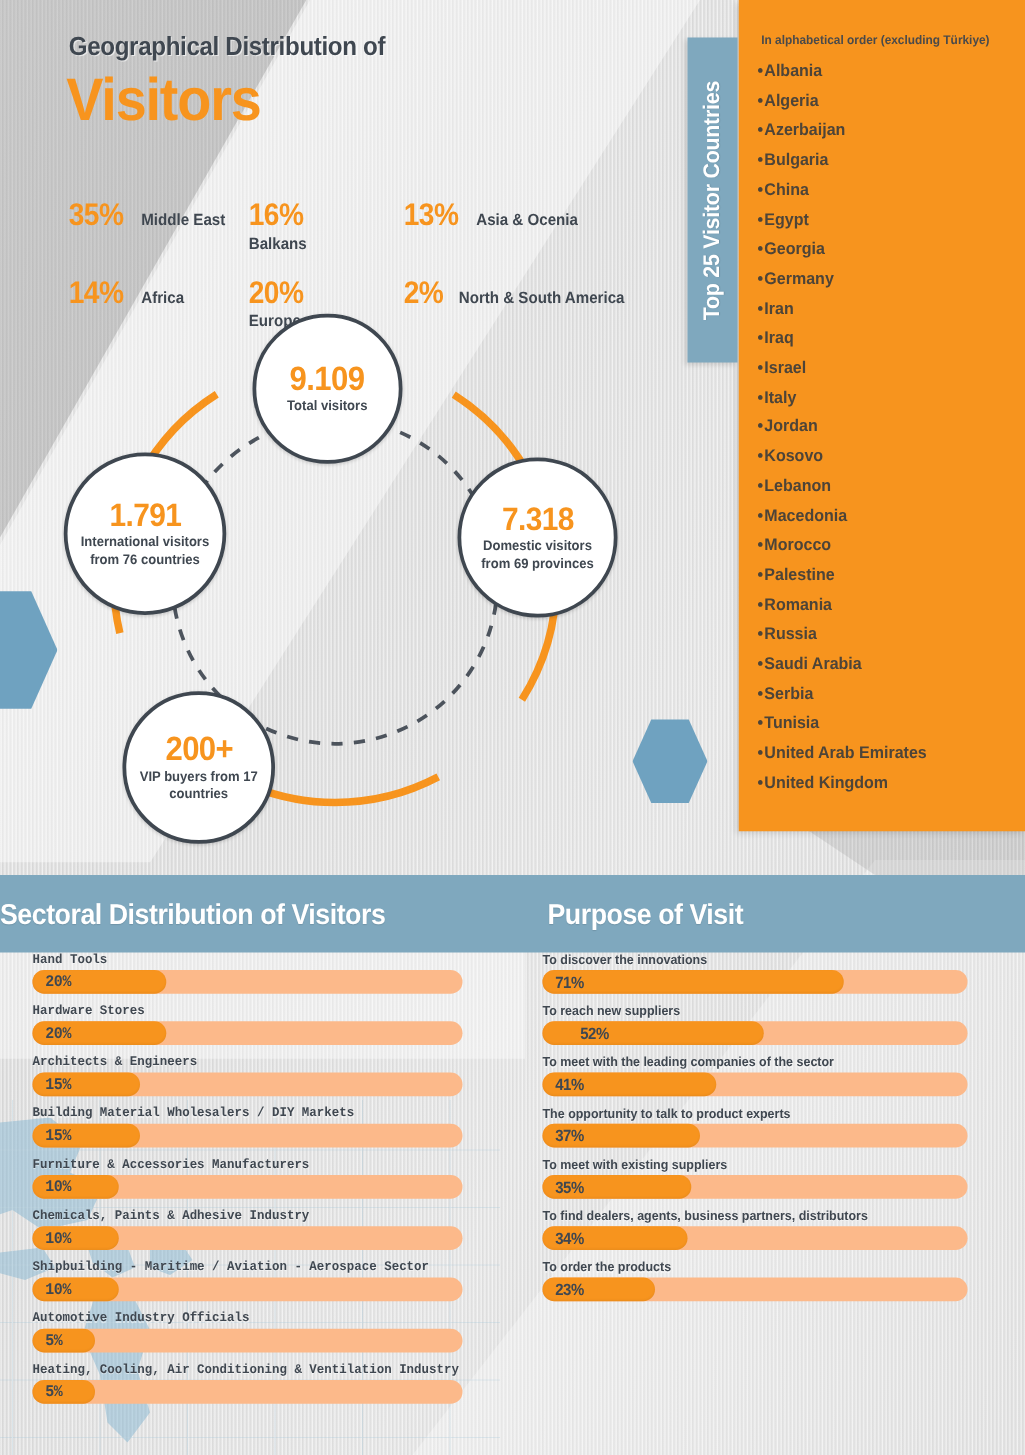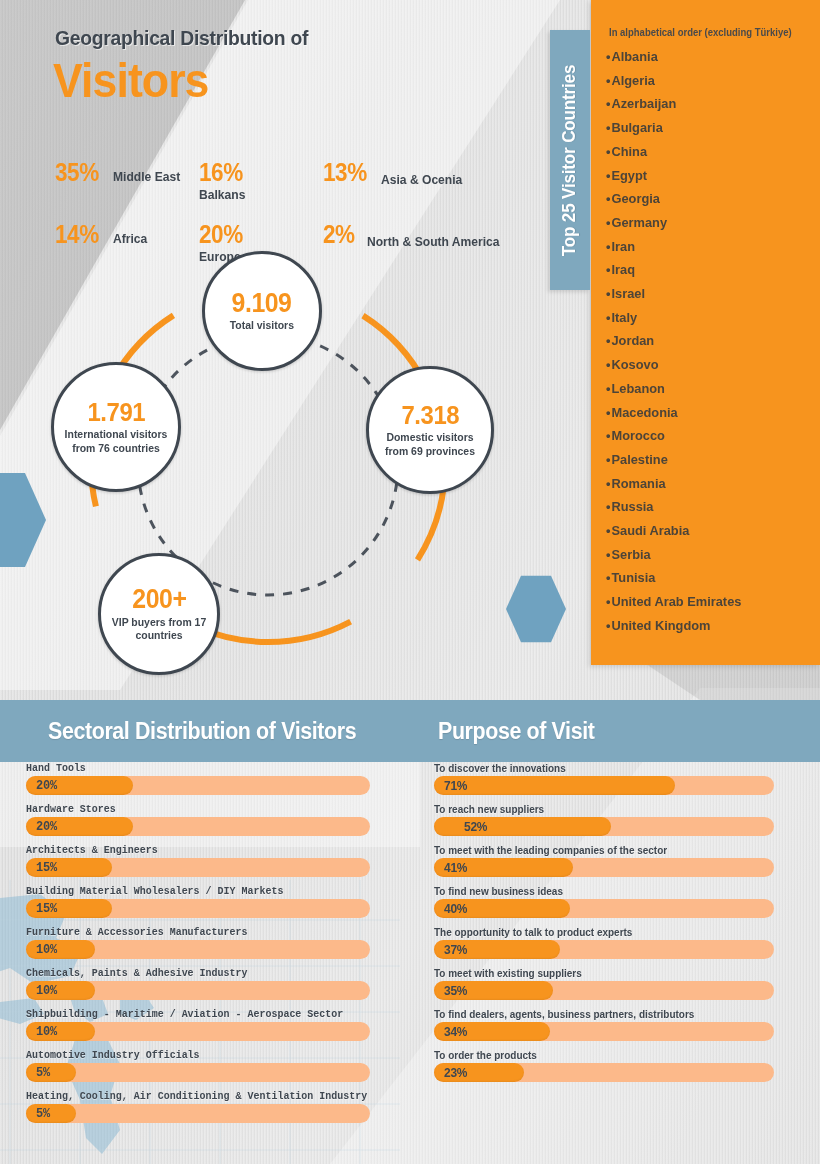--- a/index.html
+++ b/index.html
@@ -72,21 +72,21 @@
   .geo-pct {
     font-size:25px; font-weight:bold; color:#F7941E;
     letter-spacing:-0.5px; transform:scaleX(0.9); transform-origin:left;
     white-space:nowrap;
   }
   .geo-lbl {
     font-size:13px; font-weight:bold; color:#3f4750;
     margin-left:9px; white-space:nowrap;
     transform:scaleX(0.93); transform-origin:left;
   }
-  .gc1 { width:135px; } .gc2 { width:133px;flex-direction:column; } .gc3 { width:200px;align-items:flex-end; }
+  .gc1 { width:135px; } .gc2 { width:133px;flex-direction:column; } .gc3 { width:200px; }
 
   
   .hexwrap { position:absolute; }
   .hex {
     width:100%; height:100%;
     background:#6FA2C0;
     clip-path:polygon(25% 1%, 75% 1%, 100% 50%, 75% 99%, 25% 99%, 0 50%);
   }
   .hex-shadow {
     position:absolute; left:4px; top:4px; width:100%; height:100%;
@@ -130,21 +130,21 @@
     position:absolute; height:62px;
     background:#7FA8BE;
     display:flex; align-items:center;
   }
   .sect-hdr-txt {
     font-size:23px; font-weight:bold; color:#ffffff;
     letter-spacing:-0.4px;
     transform:scaleX(0.93); transform-origin:left;
     text-shadow:0 1px 1px rgba(0,0,0,0.12);
   }
-  #hdr-sectoral { left:0;     top:700px; width:420px; padding-left:48px; }
+  #hdr-sectoral { left:0;     top:700px; width:420px; }
   #hdr-purpose  { left:420px; top:700px; width:400px; padding-left:18px; }
 
   
   .bar-group { position:absolute; }
   #bars-sectoral { left:26px; top:762px; width:344px;font-family:Liberation Mono, monospace; }
   #bars-purpose  { left:434px; top:762px; width:340px; }
   .bar-item { margin-bottom:8px; }
   .bar-label {
     font-size:10.5px; font-weight:bold; color:#3f4750;
     margin-bottom:2px; white-space:nowrap;
@@ -431,28 +431,20 @@
     </div>
     <div class="bar-item">
       <div class="bar-label">To meet with the leading companies of the sector</div>
       <div class="bar-track">
         <div class="bar-fill" style="width: 41%;">
           <span class="bar-val">41%</span>
         </div>
       </div>
     </div>
     <div class="bar-item">
-      <div class="bar-label">To find new business ideas</div>
-      <div class="bar-track">
-        <div class="bar-fill" style="width: 40%;">
-          <span class="bar-val">40%</span>
-        </div>
-      </div>
-    </div>
-    <div class="bar-item">
       <div class="bar-label">The opportunity to talk to product experts</div>
       <div class="bar-track">
         <div class="bar-fill" style="width: 37%; text-align: center;">
           <span class="bar-val">37%</span>
         </div>
       </div>
     </div>
     <div class="bar-item">
       <div class="bar-label">To meet with existing suppliers</div>
       <div class="bar-track">

